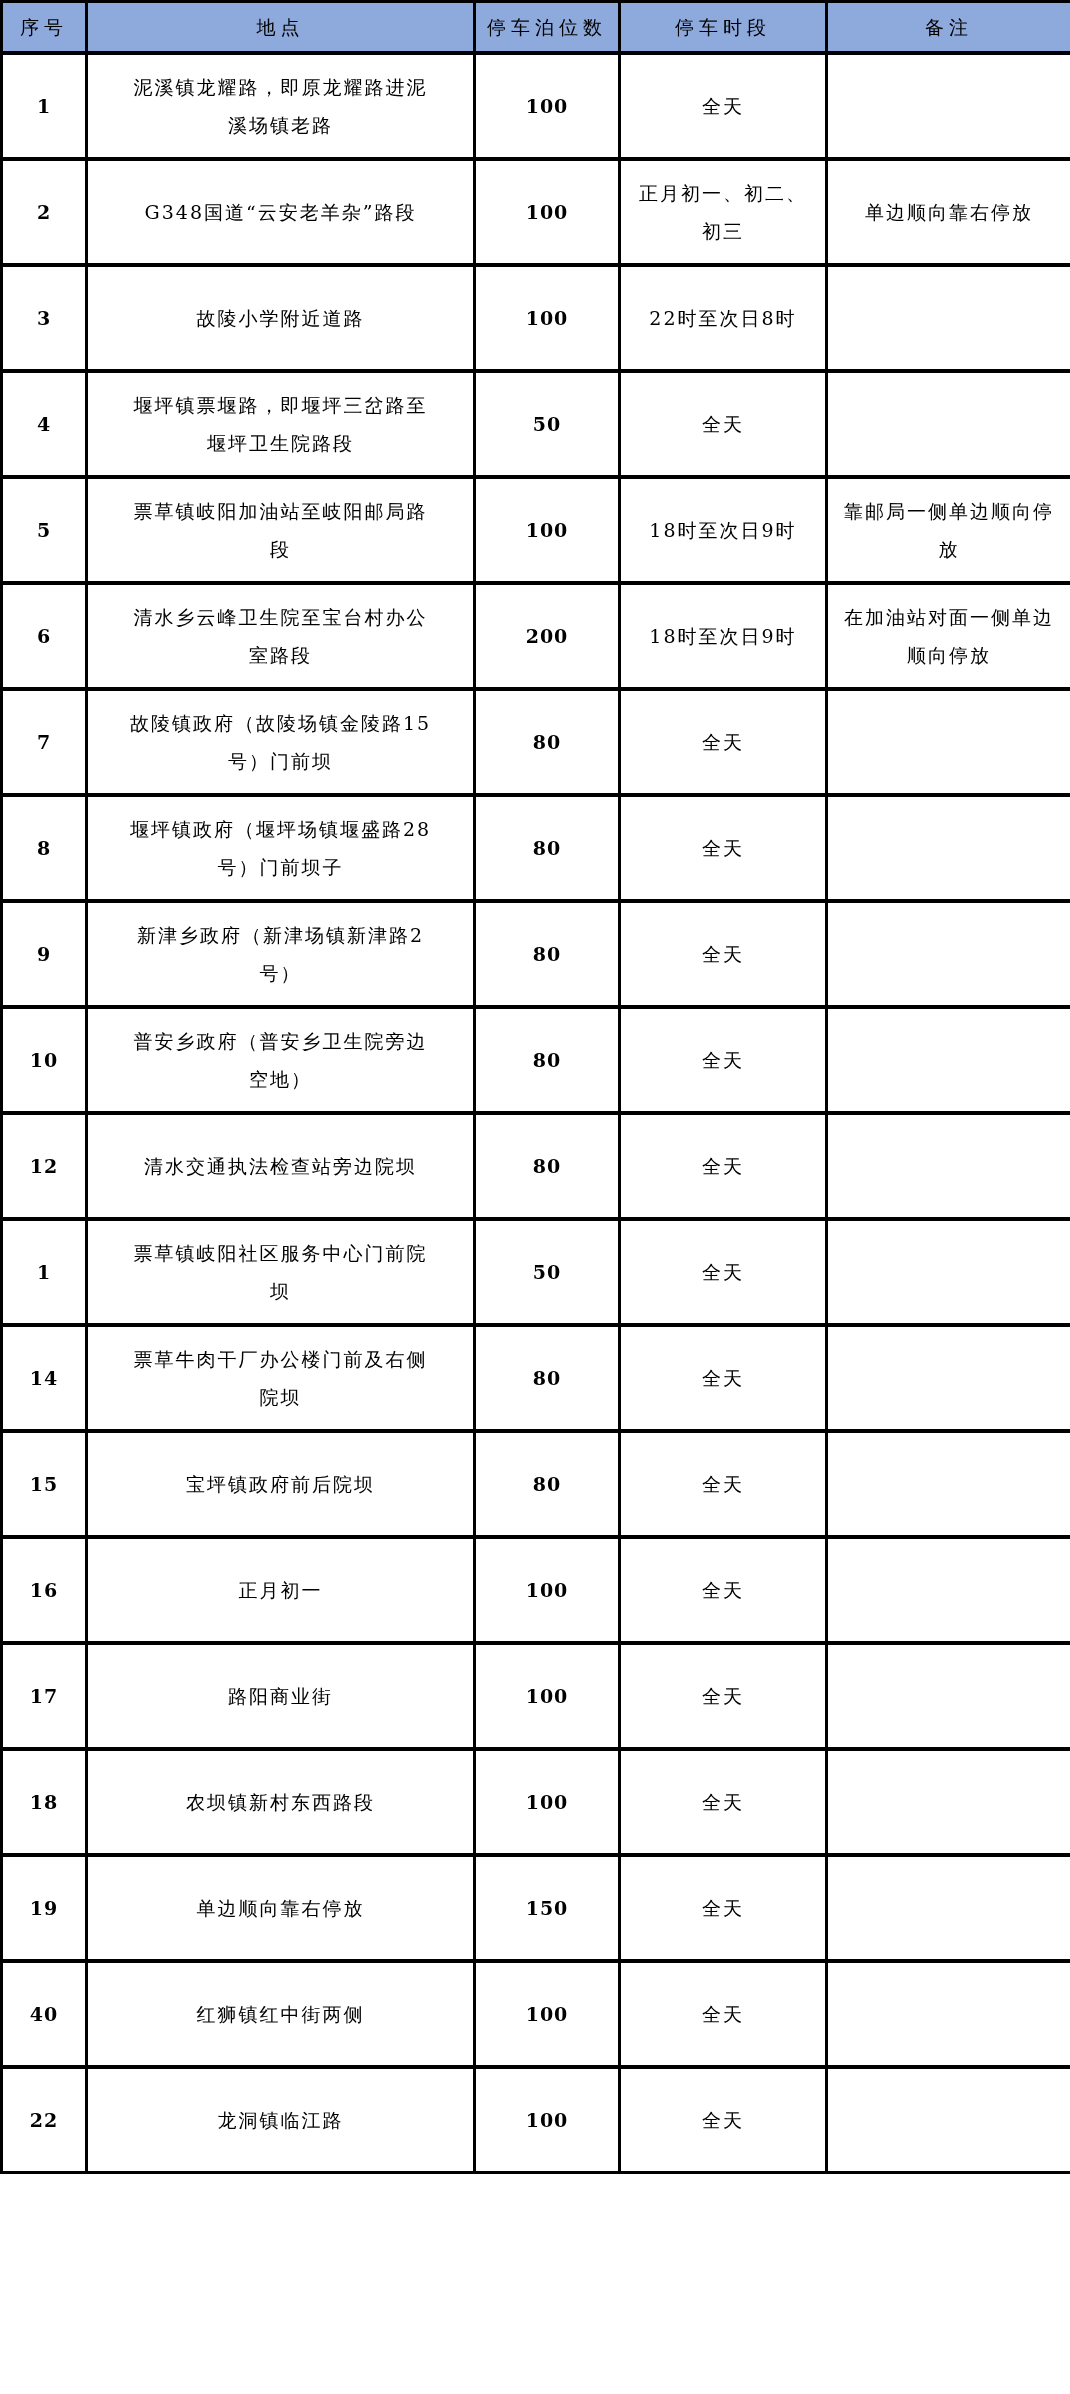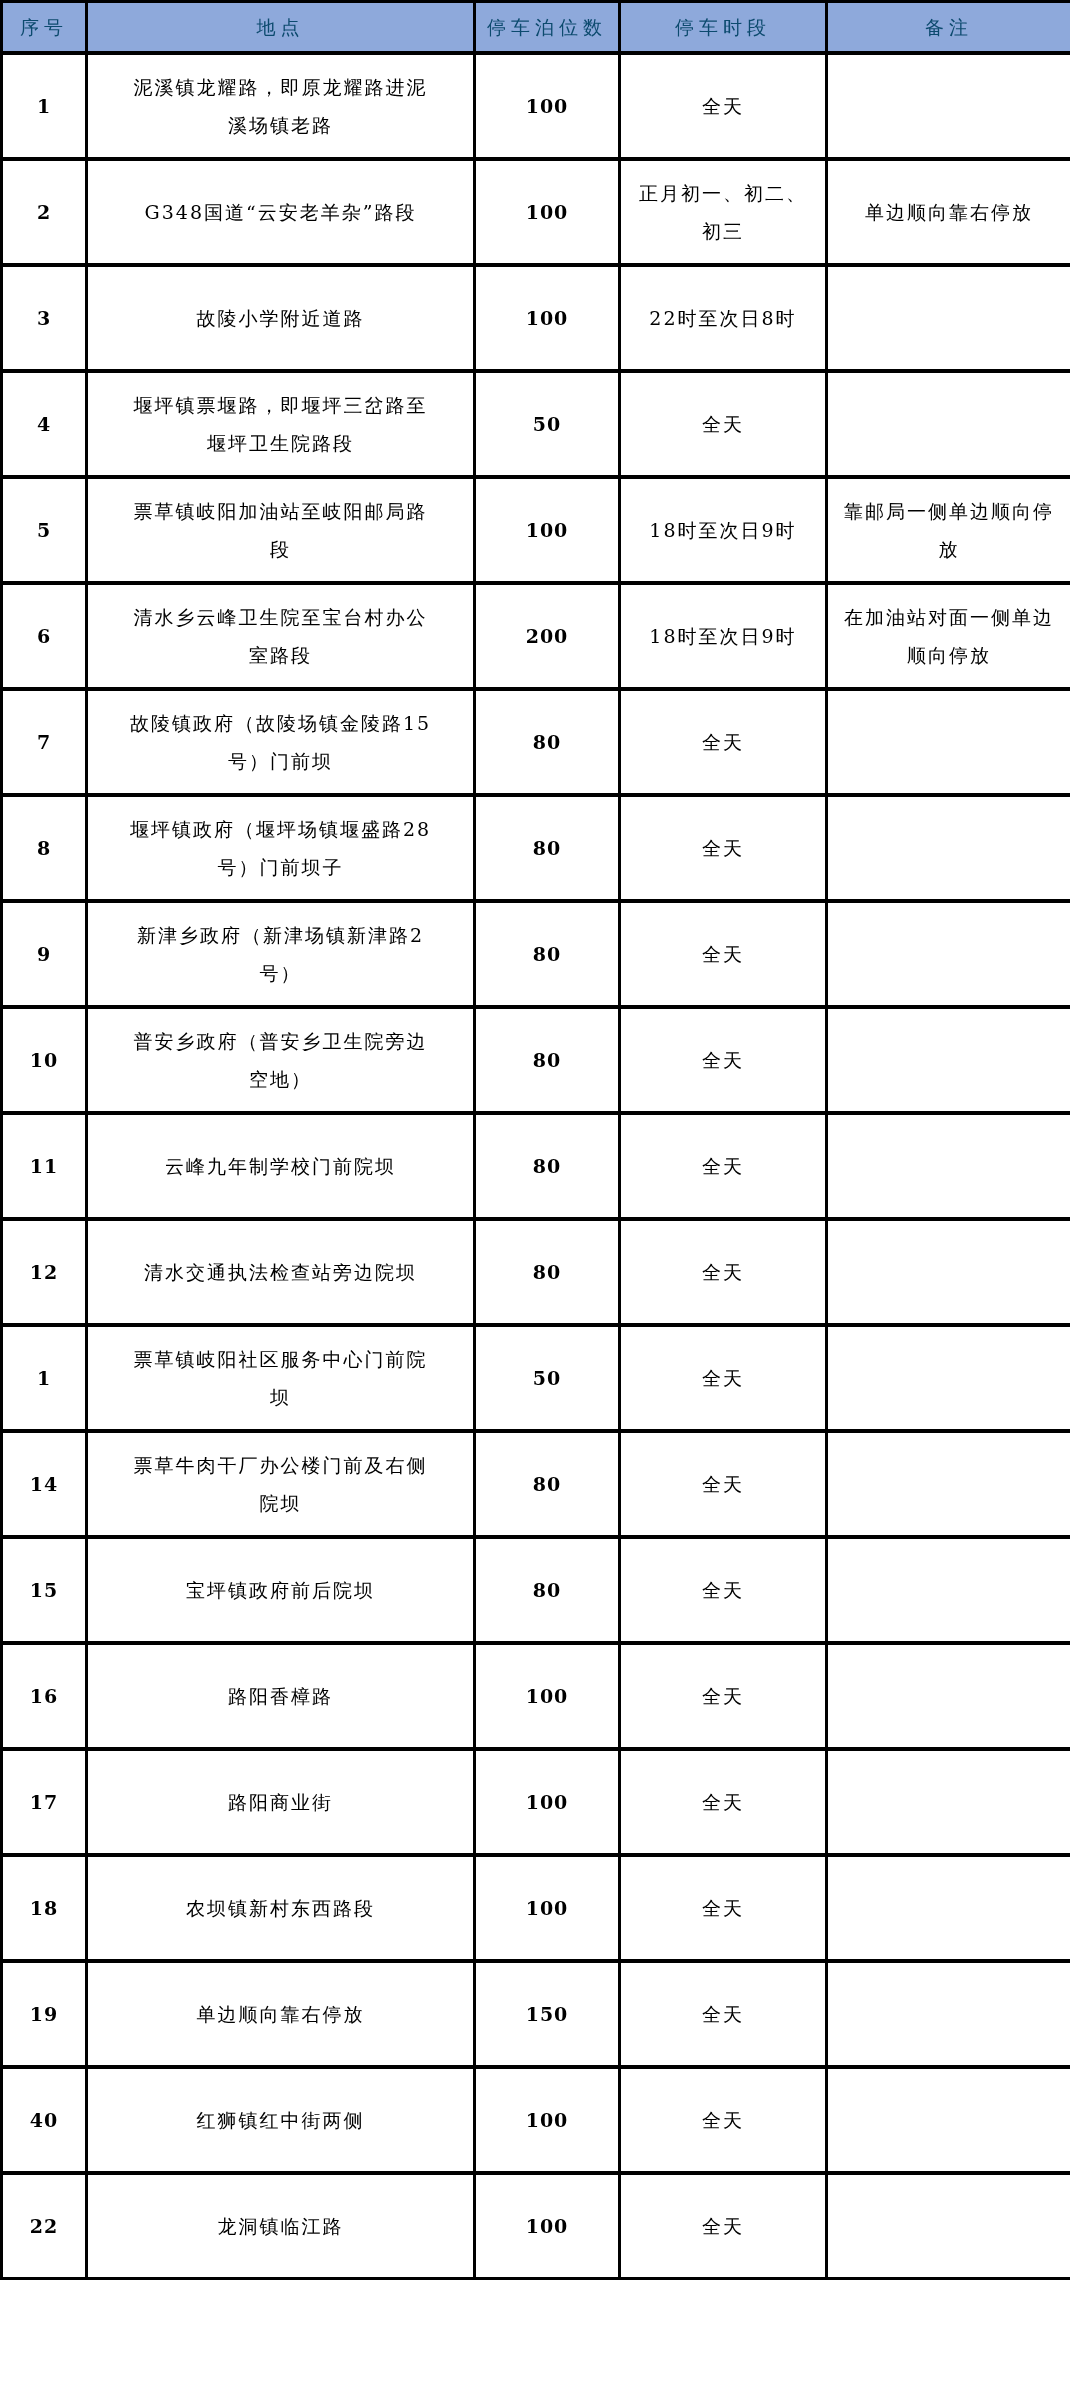--- a/index.html
+++ b/index.html
@@ -24,21 +24,21 @@
     font-size: 19px;
     letter-spacing: 2px;
     line-height: 2.0;
     line-break: strict;
     overflow-wrap: break-word;
     padding: 0 8px;
     background: #ffffff;
   }
   #parking-table thead th {
     background: #8EA9DB;
-    color: #0c4a6e;
+    color: #000000;
     font-weight: normal;
     letter-spacing: 5px;
     height: 48px;
     border-top-width: 3px;
   }
   #parking-table tbody td {
     height: 102px;
   }
   #parking-table td.col-location {
     padding: 0 40px;
@@ -154,27 +154,20 @@
   </tr>
 
   <tr>
     <td class="col-index">10</td>
     <td class="col-location">普安乡政府（普安乡卫生院旁边空地）</td>
     <td class="col-spaces">80</td>
     <td class="col-period">全天</td>
     <td class="col-note"></td>
   </tr>
 
-  <tr>
-    <td class="col-index">11</td>
-    <td class="col-location">云峰九年制学校门前院坝</td>
-    <td class="col-spaces">80</td>
-    <td class="col-period">全天</td>
-    <td class="col-note"></td>
-  </tr>
 
   <tr>
     <td class="col-index">12</td>
     <td class="col-location">清水交通执法检查站旁边院坝</td>
     <td class="col-spaces">80</td>
     <td class="col-period">全天</td>
     <td class="col-note"></td>
   </tr>
 
   <tr>
@@ -196,21 +189,21 @@
   <tr>
     <td class="col-index">15</td>
     <td class="col-location">宝坪镇政府前后院坝</td>
     <td class="col-spaces">80</td>
     <td class="col-period">全天</td>
     <td class="col-note"></td>
   </tr>
 
   <tr>
     <td class="col-index">16</td>
-    <td class="col-location">路阳香樟路</td>
+    <td class="col-location">正月初一</td>
     <td class="col-spaces">100</td>
     <td class="col-period">全天</td>
     <td class="col-note"></td>
   </tr>
 
   <tr>
     <td class="col-index">17</td>
     <td class="col-location">路阳商业街</td>
     <td class="col-spaces">100</td>
     <td class="col-period">全天</td>

